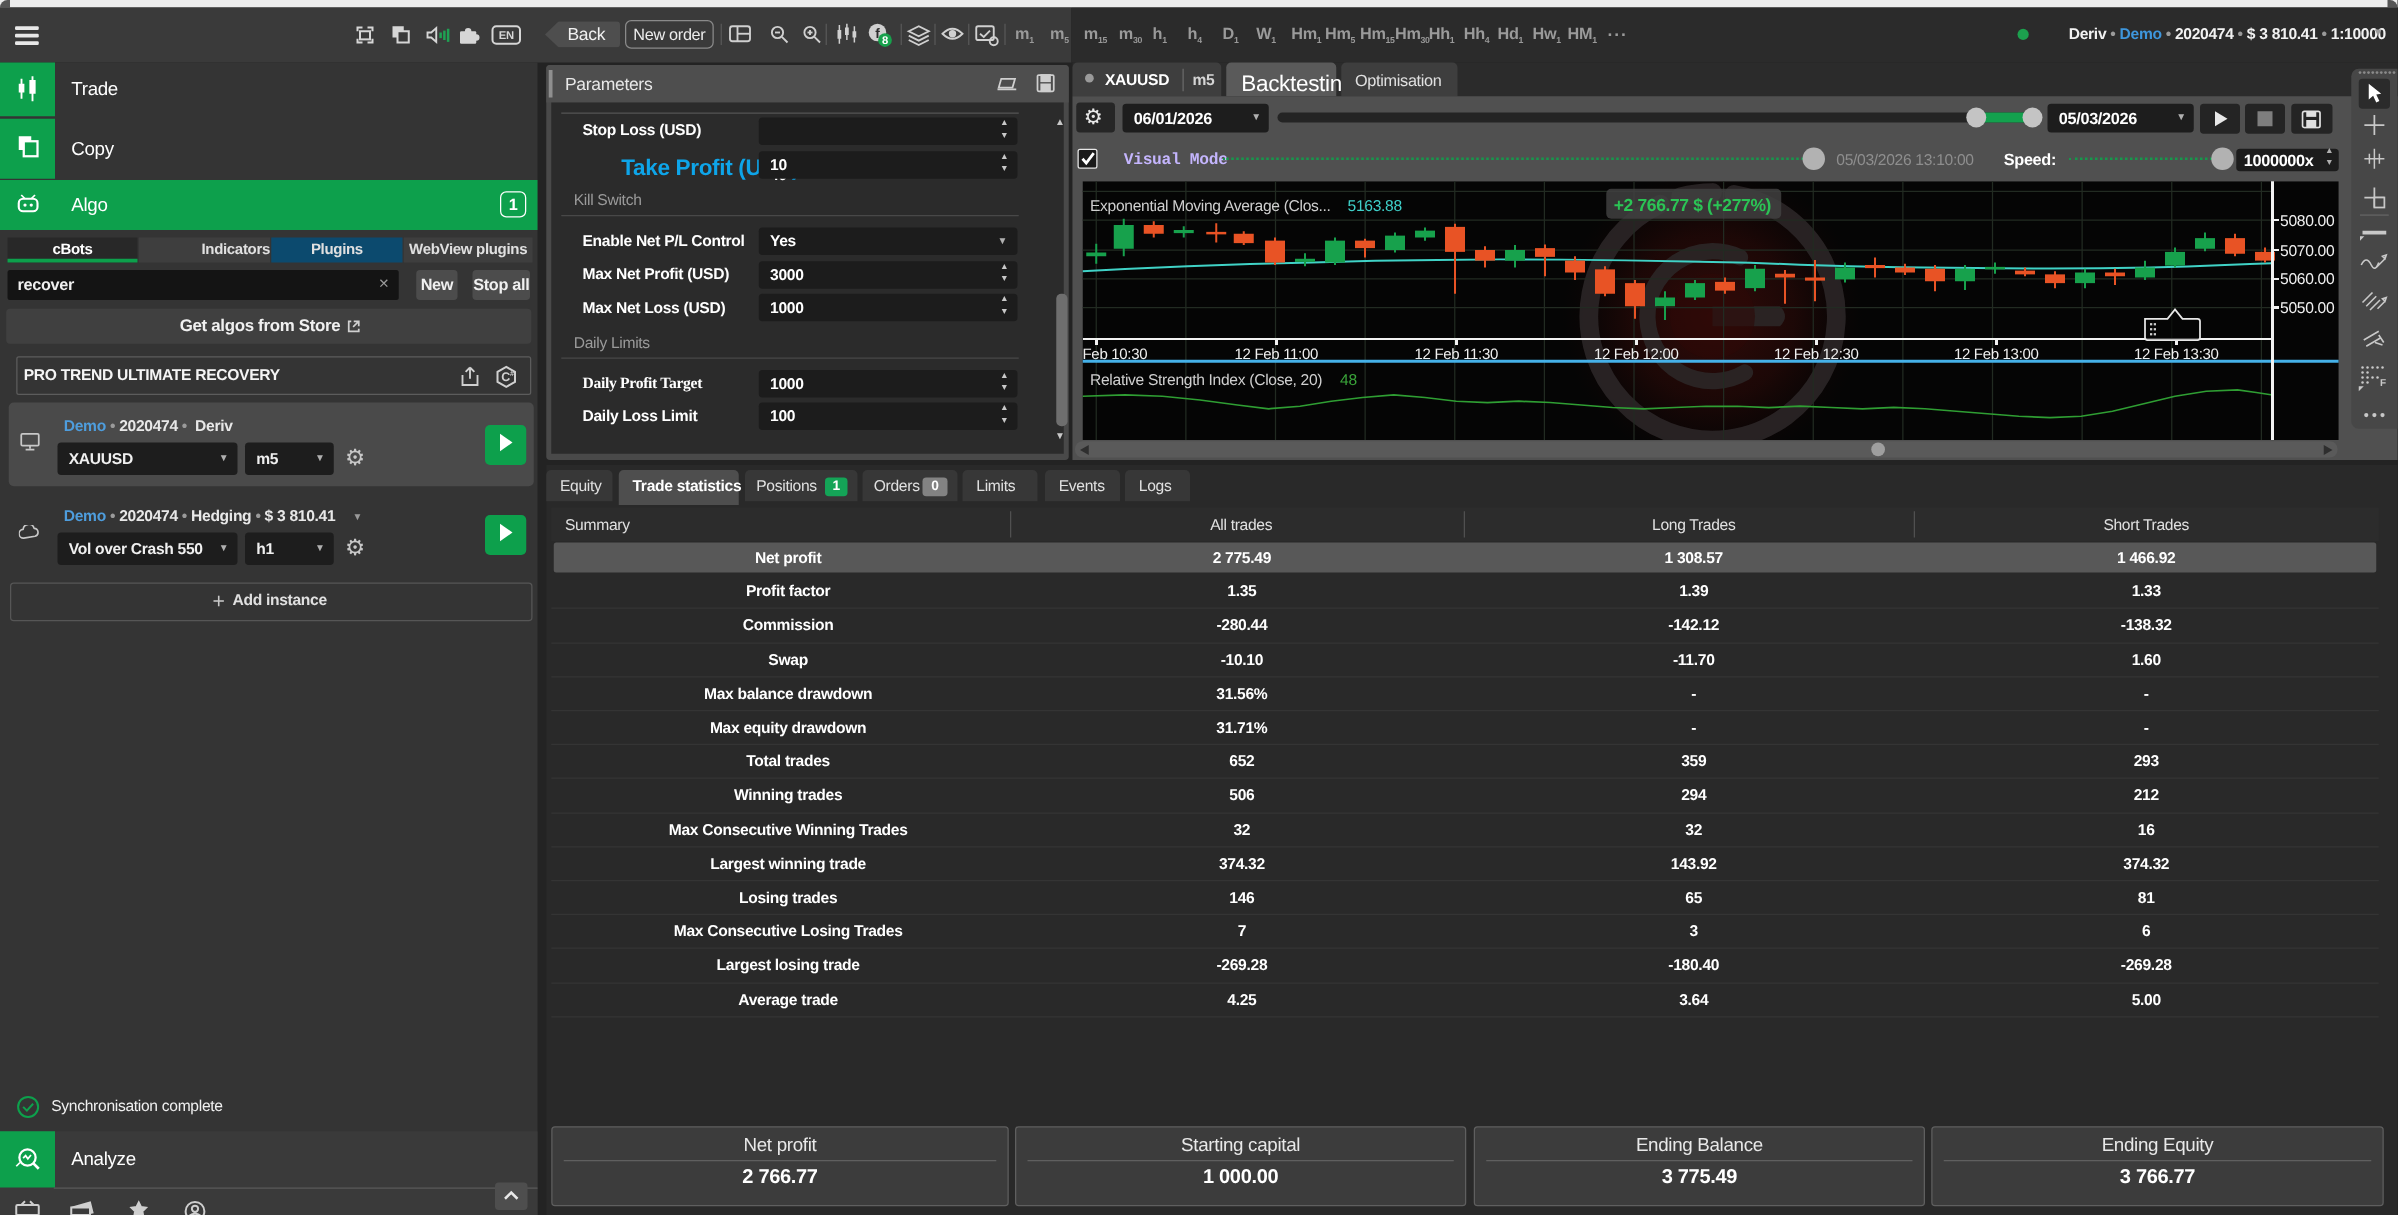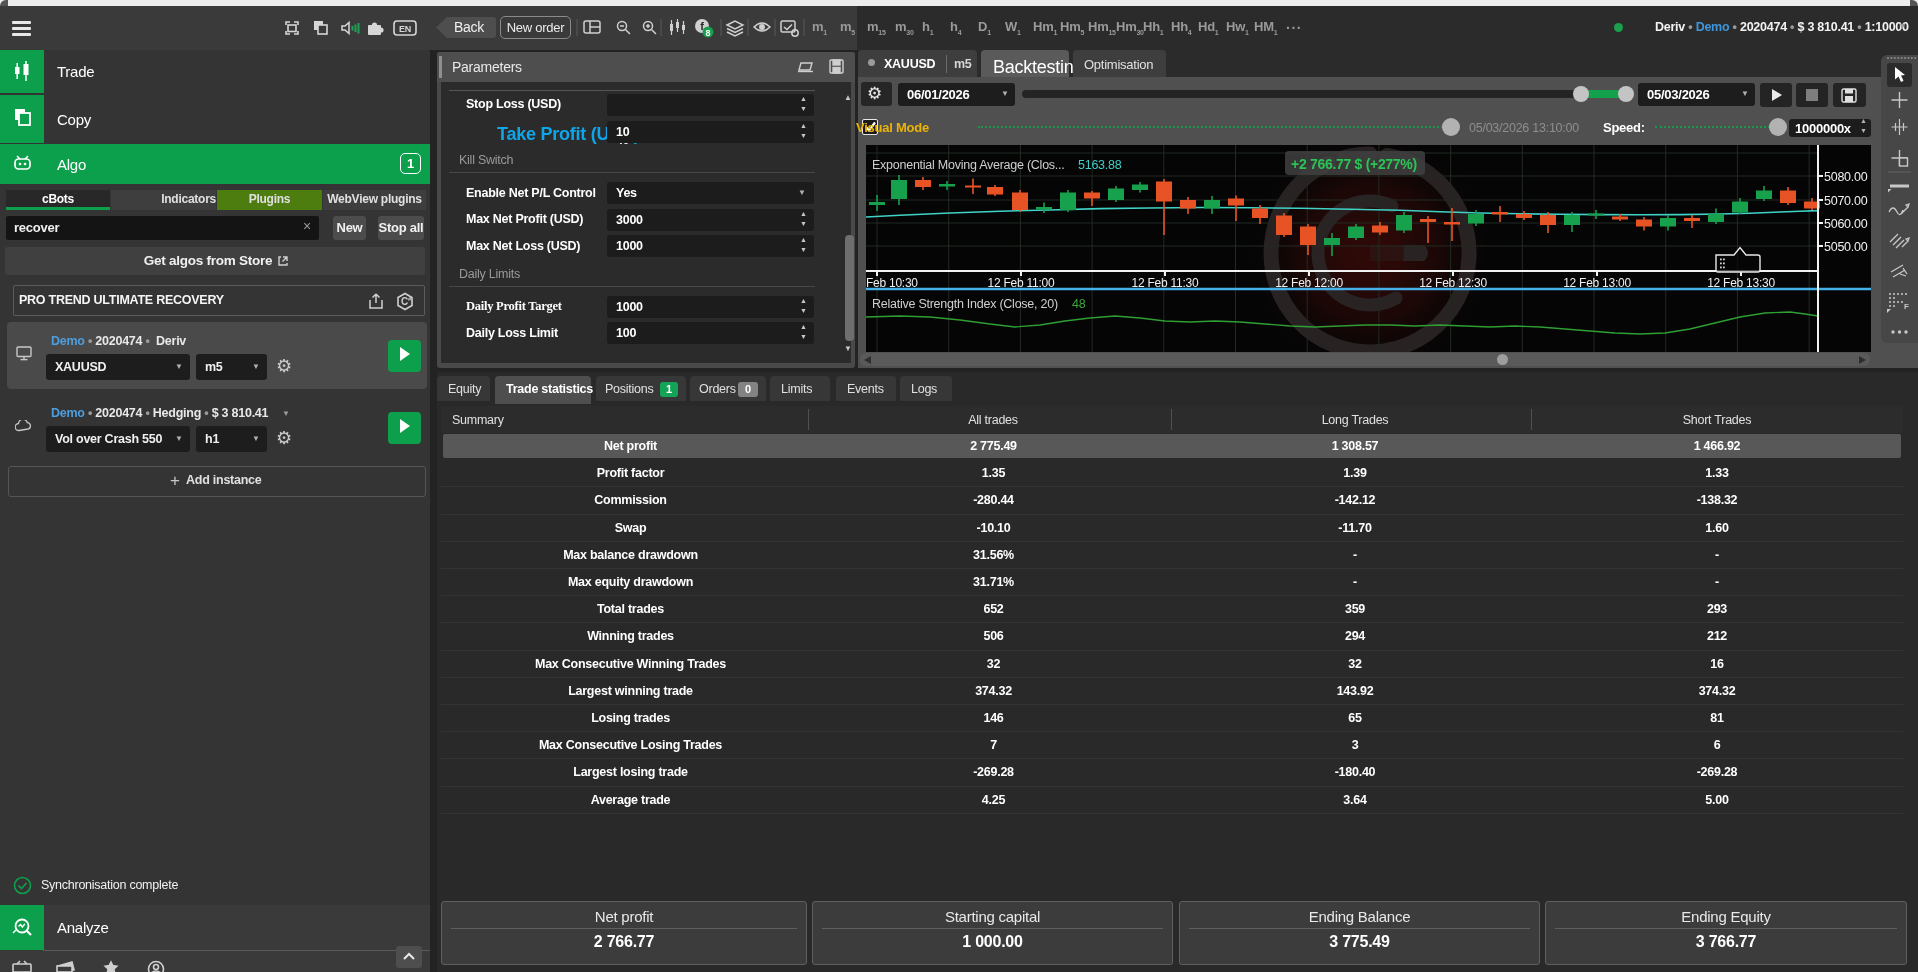--- a/index.html
+++ b/index.html
@@ -132,21 +132,21 @@
 <line x1="4" y1="1" x2="7" y2="4" stroke="#fff" stroke-width="1.4"></line>
 <line x1="15" y1="1" x2="12" y2="4" stroke="#fff" stroke-width="1.4"></line>
 <rect x="2" y="4" width="15" height="10" rx="3.5" fill="none" stroke="#fff" stroke-width="1.7"></rect>
 <circle cx="7" cy="9" r="1.3" fill="#fff"></circle>
       <circle cx="12" cy="9" r="1.3" fill="#fff"></circle>
     </svg>
     <div class="abs" style="left:57px;top:156px;font-size:15px;color:#fff;">Algo</div>
     <div class="abs b" style="left:400px;top:153px;width:21px;height:21px;border:1.5px solid #fff;border-radius:5px;color:#fff;font-size:13px;text-align:center;line-height:19px;">1</div>
     <div class="abs b" style="left:6px;top:190px;width:104px;height:20px;background:#282828;border-bottom:3px solid #0da04c;color:#fff;font-size:12px;text-align:center;line-height:19px;">cBots</div>
     <div class="abs b" style="left:111px;top:190px;width:105px;height:20px;background:#3e3e3e;color:#e0e0e0;font-size:12px;text-align:right;line-height:19px;">Indicators</div>
-    <div class="abs b" style="left:217px;top:190px;width:105px;height:20px;background:#4d7c0f;color:#e0e0e0;font-size:12px;text-align:center;line-height:19px;">Plugins</div>
+    <div class="abs b" style="left:217px;top:190px;width:105px;height:20px;background:#0c4a6e;color:#e0e0e0;font-size:12px;text-align:center;line-height:19px;">Plugins</div>
     <div class="abs b" style="left:323px;top:190px;width:103px;height:20px;background:#3e3e3e;color:#e0e0e0;font-size:12px;text-align:center;line-height:19px;">WebView plugins</div>
     <div class="abs" style="left:6px;top:216px;width:313px;height:24px;background:#141414;border-radius:2px;"></div>
     <div class="abs b" style="left:14px;top:220px;font-size:13px;color:#f0f0f0;">recover</div>
     <div class="abs" style="left:303px;top:218px;font-size:14px;color:#9a9a9a;">×</div>
     <div class="abs b" style="left:333px;top:216px;width:33px;height:24px;background:#4c4c4c;border-radius:3px;color:#f0f0f0;font-size:13px;text-align:center;line-height:23px;">New</div>
     <div class="abs b" style="left:378px;top:216px;width:46px;height:24px;background:#4c4c4c;border-radius:3px;color:#f0f0f0;font-size:13px;text-align:center;line-height:23px;">Stop all</div>
     <div class="abs b" style="left:5px;top:247px;width:420px;height:28px;background:#404040;border-radius:3px;color:#f0f0f0;font-size:13.5px;text-align:center;line-height:27px;">Get algos from Store&nbsp;&nbsp;&nbsp;&nbsp;</div>
     <svg class="abs" style="left:277px;top:255px" width="12" height="12" viewBox="0 0 12 12">
 <path d="M4 2 L2 2 L2 10 L10 10 L10 8" stroke="#d0d0d0" stroke-width="1.4" fill="none"></path>
 <path d="M6 2 L10 2 L10 6 M10 2 L5.5 6.5" stroke="#d0d0d0" stroke-width="1.4" fill="none"></path>
@@ -310,21 +310,21 @@
     <div class="abs" style="left:1833px;top:83px;width:33px;height:24px;background:#242424;border-radius:3px;"></div>
     <svg class="abs" style="left:1841px;top:88px" width="16" height="15" viewBox="0 0 16 15">
 <rect x="1" y="1" width="14" height="13" rx="1.5" stroke="#e0e0e0" stroke-width="1.4" fill="none"></rect>
 <rect x="4" y="1" width="8" height="4.5" fill="#e0e0e0"></rect>
       <rect x="4" y="8" width="8" height="6" fill="#e0e0e0"></rect>
     </svg>
     <div class="abs" style="left:862px;top:119px;width:16px;height:16px;background:#1a1a1a;border:1.6px solid #e8e8e8;border-radius:2px;"></div>
     <svg class="abs" style="left:864px;top:121px" width="13" height="12" viewBox="0 0 13 12">
 <path d="M2 6 L5 9.5 L11 1.5" stroke="#fff" stroke-width="2.2" fill="none"></path>
     </svg>
-    <div class="abs b" style="left:856px;top:120px;font-size:13px;color:#eab308;">Visual Mode</div>
+    <div class="abs b" style="left:899px;top:120px;font-size:13px;color:#c4b5fd;font-family:Liberation Mono, monospace;">Visual Mode</div>
     <div class="abs" style="left:978px;top:126px;width:473px;height:0;border-top:2px dotted #16984c;"></div>
     <div class="abs" style="left:1442px;top:118px;width:18px;height:18px;border-radius:50%;background:#b2b2b2;"></div>
     <div class="abs" style="left:1469px;top:121px;font-size:12.5px;color:#8e8e8e;">05/03/2026 13:10:00</div>
     <div class="abs b" style="left:1603px;top:120px;font-size:13px;color:#fff;">Speed:</div>
     <div class="abs" style="left:1655px;top:126px;width:115px;height:0;border-top:2px dotted #16984c;"></div>
     <div class="abs" style="left:1769px;top:118px;width:18px;height:18px;border-radius:50%;background:#b2b2b2;"></div>
     <div class="abs" style="left:1789px;top:119px;width:82px;height:18px;background:#1c1c1c;border-radius:3px;"></div>
     <div class="abs b" style="left:1795px;top:121px;font-size:13px;color:#fff;">1000000x</div>
     <div class="abs" style="left:1860px;top:117px;font-size:7px;color:#b0b0b0;">▲</div>
     <div class="abs" style="left:1860px;top:127px;font-size:7px;color:#b0b0b0;">▼</div>

